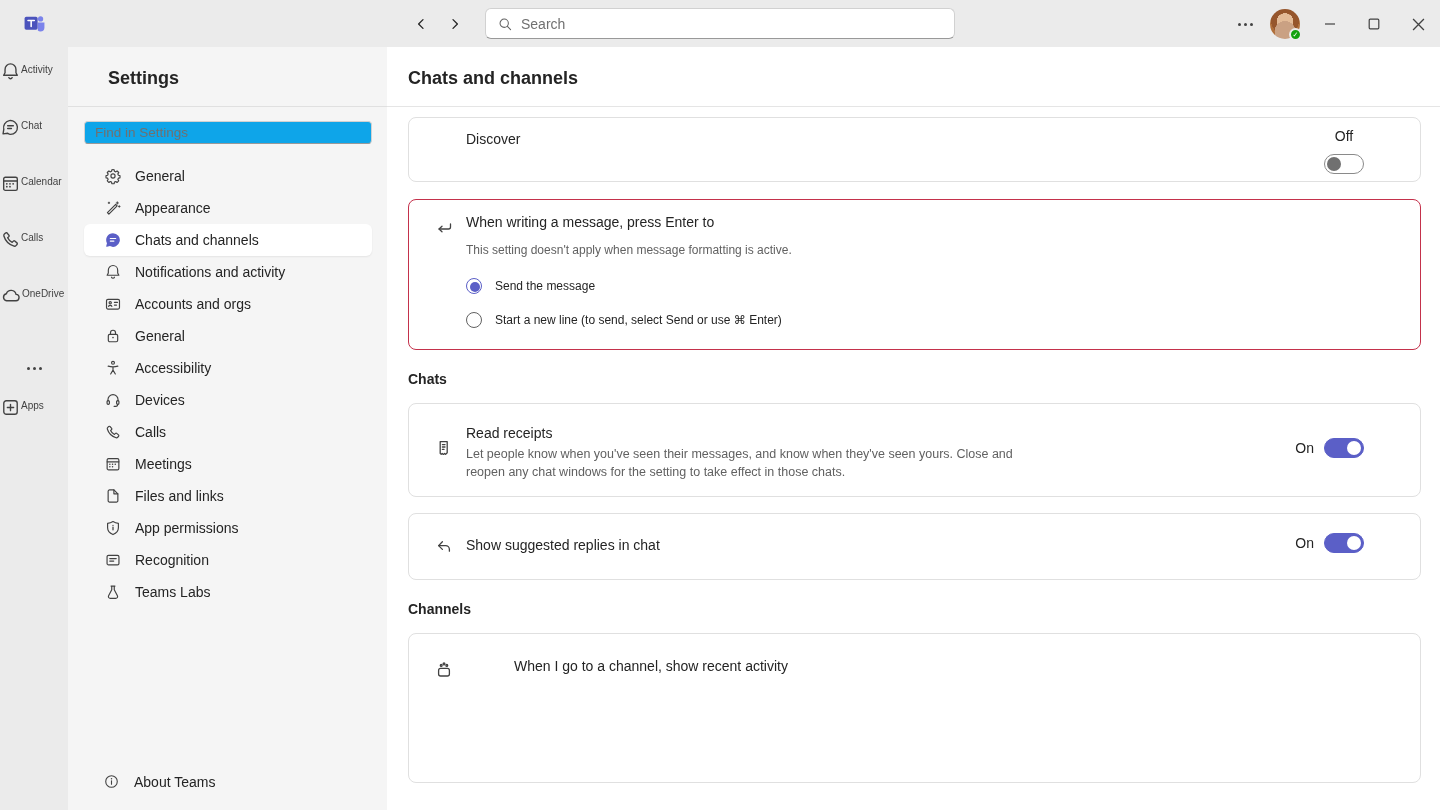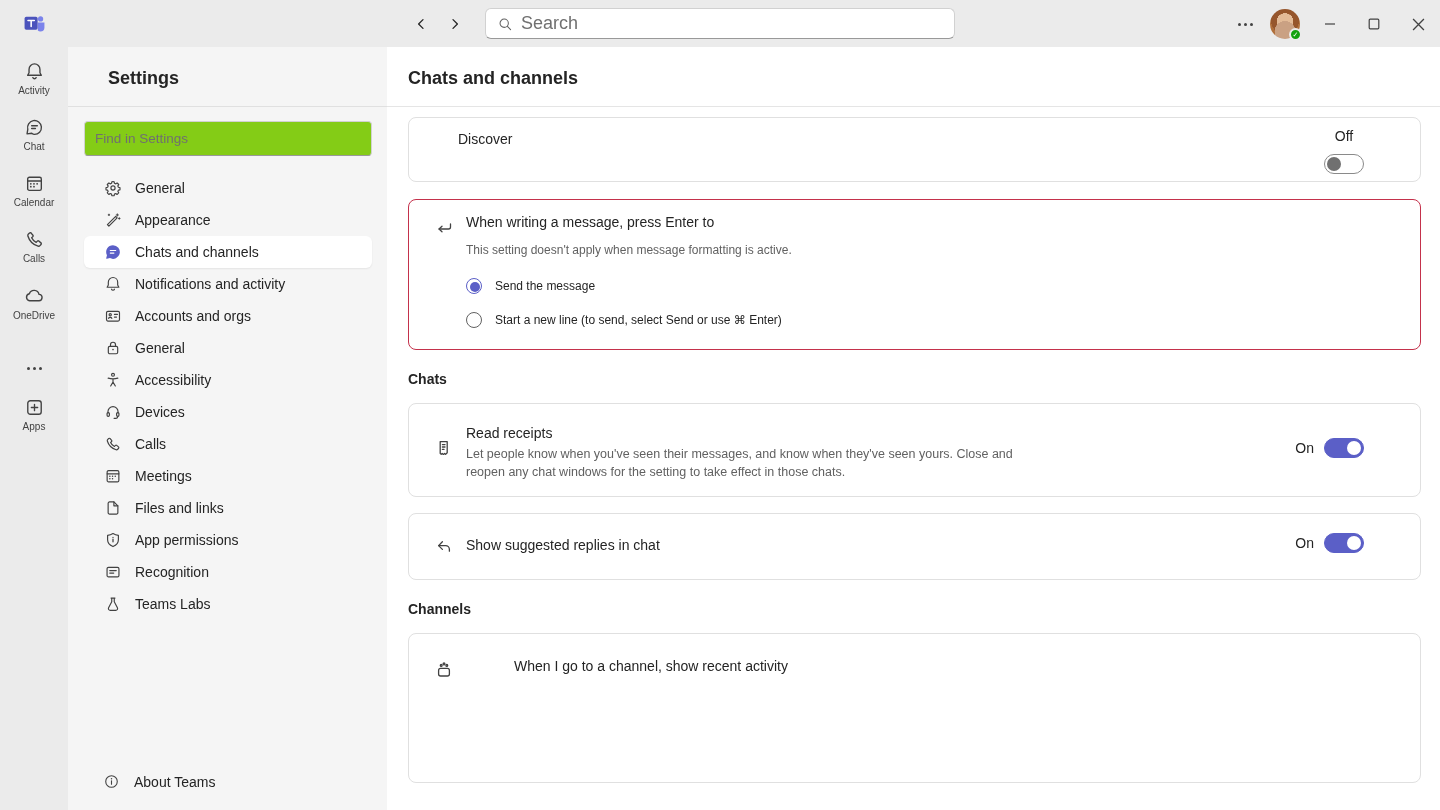--- a/index.html
+++ b/index.html
@@ -6,44 +6,44 @@
   html,body { width:1440px; height:810px; overflow:hidden; }
   body { font-family:"Liberation Sans","DejaVu Sans",sans-serif; color:#242424; background:#fff; }
   .app { position:relative; width:1440px; height:810px; background:#fff; }
 
   
   .topbar { position:absolute; left:0; top:0; width:1440px; height:47px; background:#ebebeb; }
   .teams-logo { position:absolute; left:23px; top:12px; width:23px; height:23px; }
   .nav-arrow { position:absolute; top:13px; width:22px; height:22px; display:flex; align-items:center; justify-content:center; cursor:pointer; background:none; border:none; }
   .nav-back { left:410px; } .nav-fwd { left:444px; }
   .searchbox { position:absolute; left:485px; top:8px; width:470px; height:31px; background:#fff; border:1px solid #d1d1d1; border-bottom-color:#999; border-radius:6px; display:flex; align-items:center; padding-left:11px; gap:8px; }
-  .searchbox input { border:none; outline:none; background:transparent; font-size:18px; color:#424242; width:400px; font-family:inherit; }
+  .searchbox input { border:none; outline:none; background:transparent; font-size:14px; color:#424242; width:400px; font-family:inherit; }
   .searchbox input::placeholder { color:#707070; }
   .more-dots { position:absolute; left:1234px; top:15px; width:22px; height:18px; display:flex; align-items:center; justify-content:center; gap:3px; cursor:pointer; }
   .more-dots i, .rail-more i { width:3px; height:3px; border-radius:50%; background:#424242; display:block; }
   .avatar { position:absolute; left:1270px; top:9px; width:30px; height:30px; border-radius:50%; background:
       radial-gradient(circle at 50% 75%, #caa183 0 38%, transparent 39%),
       radial-gradient(circle at 50% 42%, #e3bb97 0 36%, transparent 37%),
       radial-gradient(circle at 50% 38%, #96562c 0 58%, #b06f3a 59% 100%);
       cursor:pointer; }
   .status-badge { position:absolute; right:-2px; bottom:-2px; width:13px; height:13px; border-radius:50%; background:#13a10e; border:2px solid #ebebeb; color:#fff; font-size:7px; line-height:9px; text-align:center; font-weight:bold; }
   .winbtn { position:absolute; top:14px; width:20px; height:20px; display:flex; align-items:center; justify-content:center; cursor:pointer; background:none; border:none; }
   .win-min { left:1320px; } .win-max { left:1364px; } .win-close { left:1408px; }
 
   
   .rail { position:absolute; left:0; top:47px; width:68px; height:763px; background:#ebebeb; display:flex; flex-direction:column; align-items:center; padding-top:14px; }
-  .rail-item { width:68px; height:56px; display:flex; flex-direction:column; align-items:center; justify-content:flex-start; cursor:pointer; }
+  .rail-item { width:68px; height:56px; display:flex; flex-direction:row; align-items:flex-start; justify-content:flex-start; cursor:pointer; }
   .rail-item .lbl { font-size:10px; color:#424242; margin-top:3px; }
   .rail-more { height:26px; display:flex; align-items:center; gap:3px; cursor:pointer; margin:14px 0 16px; }
 
   
   .sidebar { position:absolute; left:68px; top:47px; width:319px; height:763px; background:#f5f5f5; }
   .sidebar-header { height:60px; padding:21px 0 0 40px; border-bottom:1px solid #e0e0e0; }
   .sidebar-header h1 { font-size:18px; font-weight:bold; color:#242424; }
-  .find-input { display:block; margin:14px 15px 0 16px; width:288px; height:35px; background:#84cc16; border:1px solid #d1d1d1; border-bottom-color:#999; border-radius:4px; padding:0 10px; font-size:13.5px; color:#424242; outline:none; font-family:inherit; }
+  .find-input { display:block; margin:14px 15px 0 16px; width:288px; height:23px; background:#0ea5e9; border:1px solid #d1d1d1; border-bottom-color:#999; border-radius:4px; padding:0 10px; font-size:13.5px; color:#424242; outline:none; font-family:inherit; }
   .find-input::placeholder { color:#707070; }
   .nav-list { margin:16px 15px 0 16px; }
   .nav-item { height:32px; display:flex; align-items:center; padding-left:20px; gap:13px; border-radius:6px; cursor:pointer; font-size:14px; color:#242424; }
   .nav-item.selected { background:#fff; box-shadow:0 1px 2px rgba(0,0,0,.07); }
   .about-row { position:absolute; left:0; bottom:20px; width:319px; display:flex; align-items:center; padding-left:35px; gap:14px; font-size:14px; color:#242424; cursor:pointer; }
 
   
   .main { position:absolute; left:387px; top:47px; width:1053px; height:763px; background:#fff; }
   .main-header { height:60px; padding:21px 0 0 21px; border-bottom:1px solid #e5e5e5; }
   .main-header h1 { font-size:18px; font-weight:bold; color:#242424; }
@@ -66,21 +66,21 @@
 
   .options { margin-top:21px; }
   .option-row { display:flex; align-items:center; gap:13px; margin-bottom:18px; cursor:pointer; }
   .radio { width:16px; height:16px; border-radius:50%; border:1px solid #616161; background:#fff; flex:none; position:relative; }
   .radio.checked { border:1px solid #5b5fc7; }
   .radio.checked::after { content:""; position:absolute; left:3px; top:3px; width:10px; height:10px; border-radius:50%; background:#5b5fc7; }
   .option-label { font-size:12px; color:#242424; }
 
   
   .card-discover { height:65px; margin-top:0; padding-top:13px; }
-  .card-discover .card-title { margin-left:24px; }
+  .card-discover .card-title { margin-left:32px; }
   .card-discover .toggle-group { top:10px;flex-direction:column; }
   .card-enter { height:151px; margin-top:17px; padding-top:14px; }
   .card-rr { height:94px; margin-top:17px; padding-top:21px; }
   .card-rr .card-icon { margin-top:13px; }
   .card-rr .toggle-group { top:34px; }
   .card-sr { height:67px; margin-top:16px; padding-top:23px; }
   .card-sr .toggle-group { top:19px; }
   .card-ch { height:150px; margin-top:17px; padding-top:24px;gap:48px; }
 
   .ic { stroke:#424242; fill:none; stroke-width:1.3; stroke-linecap:round; stroke-linejoin:round; }

